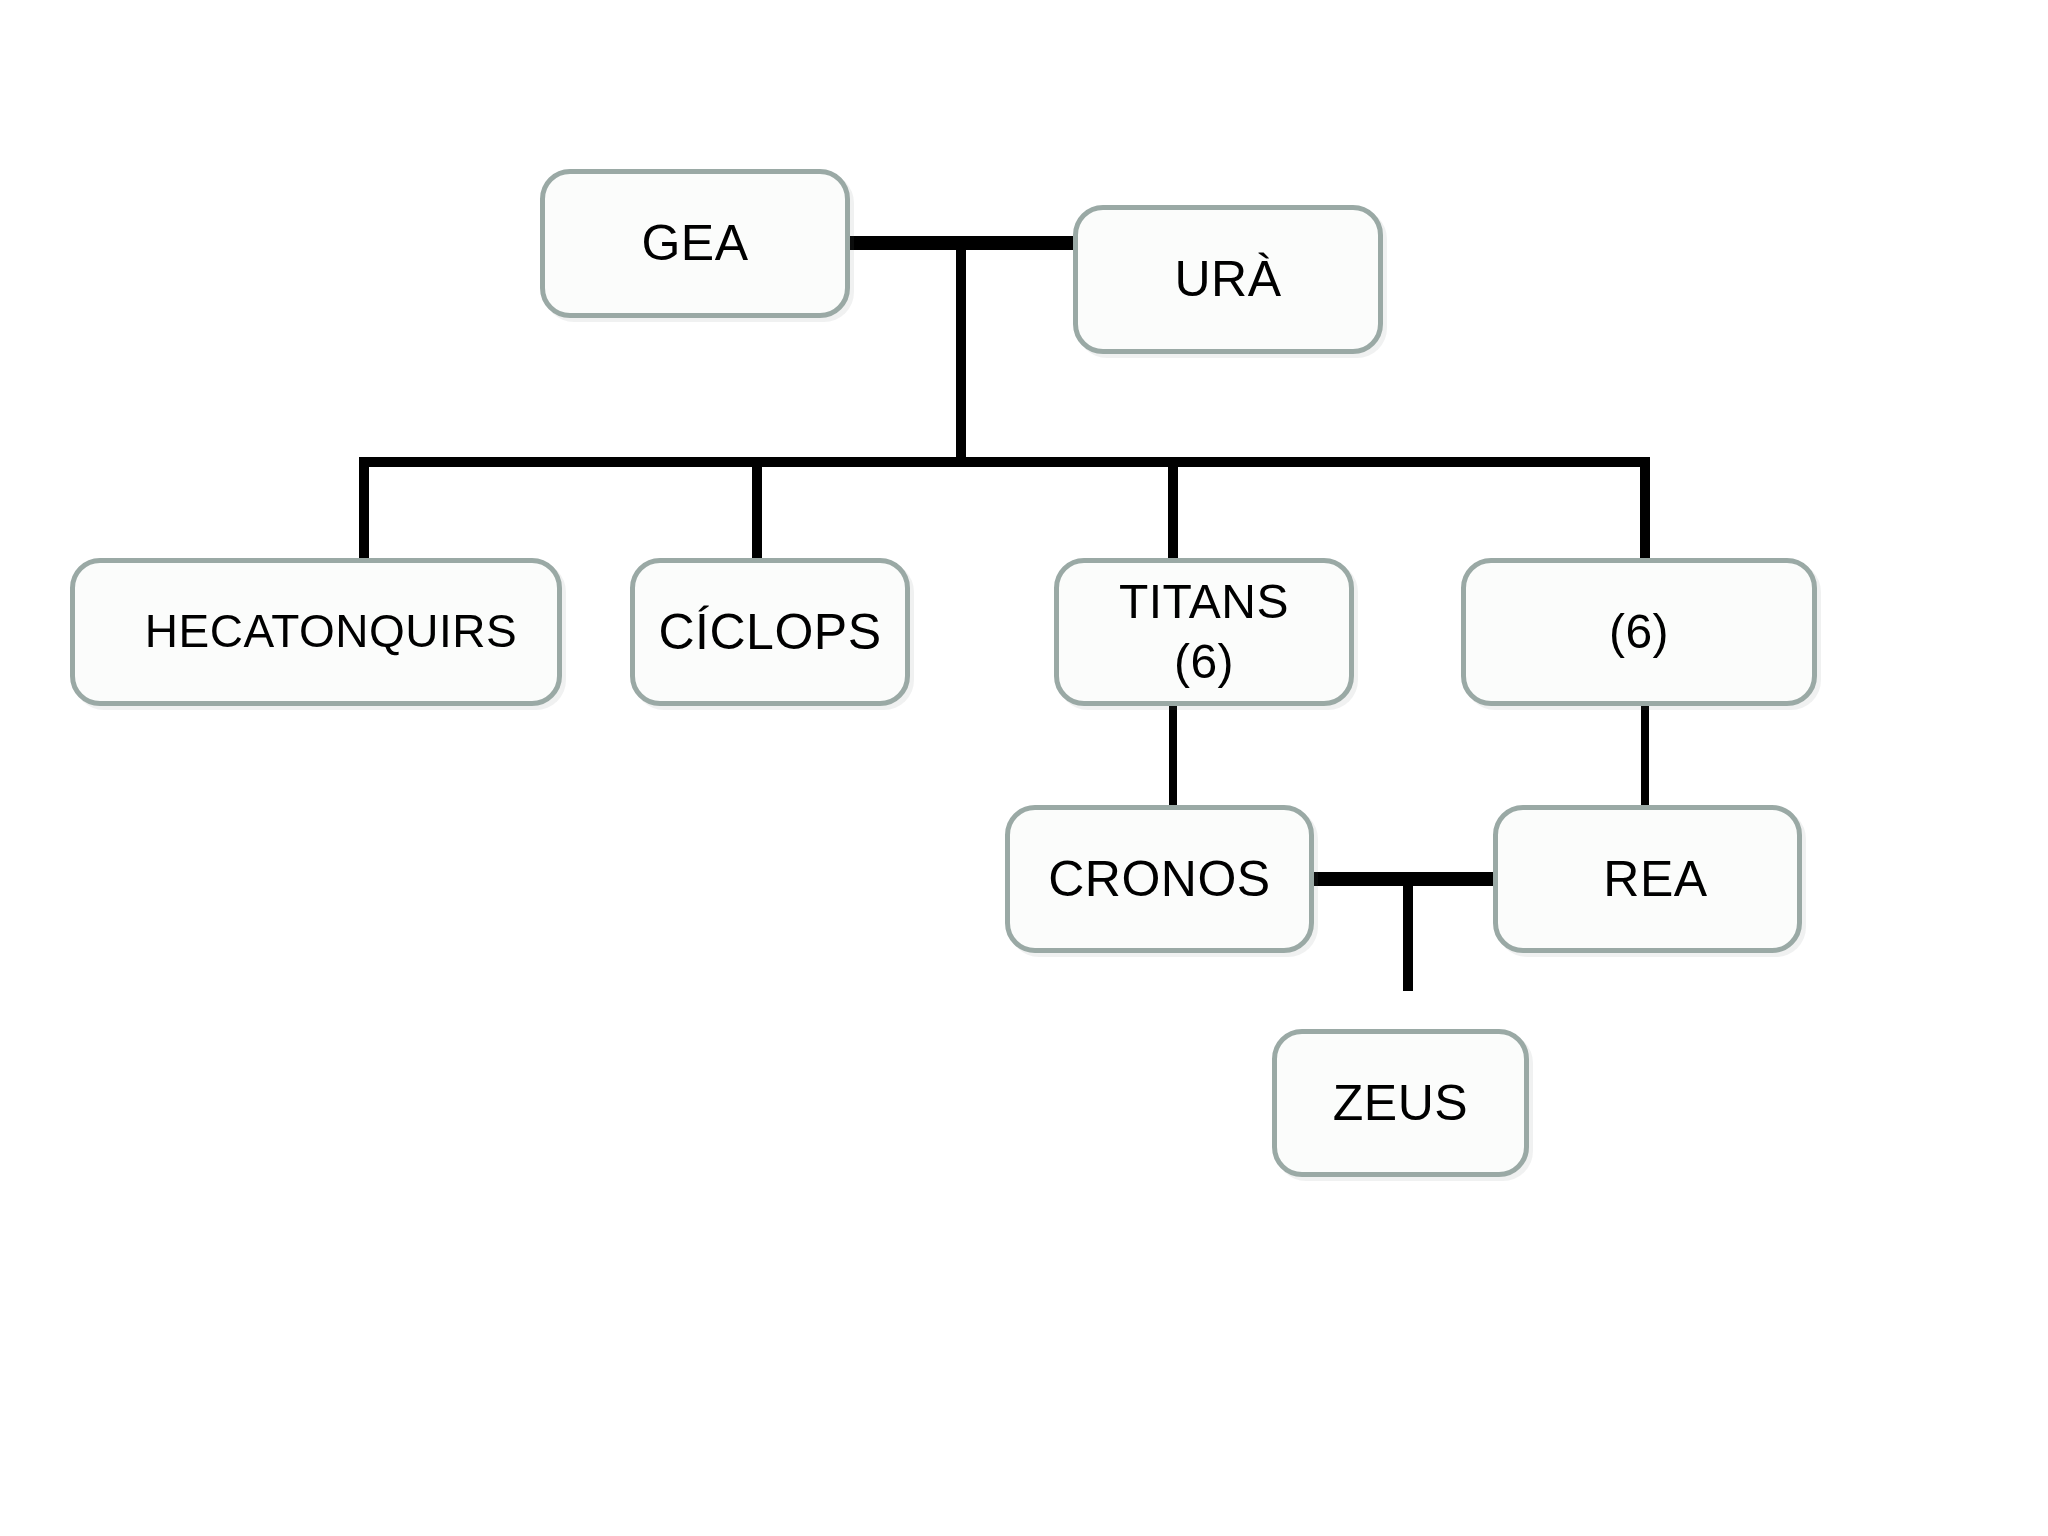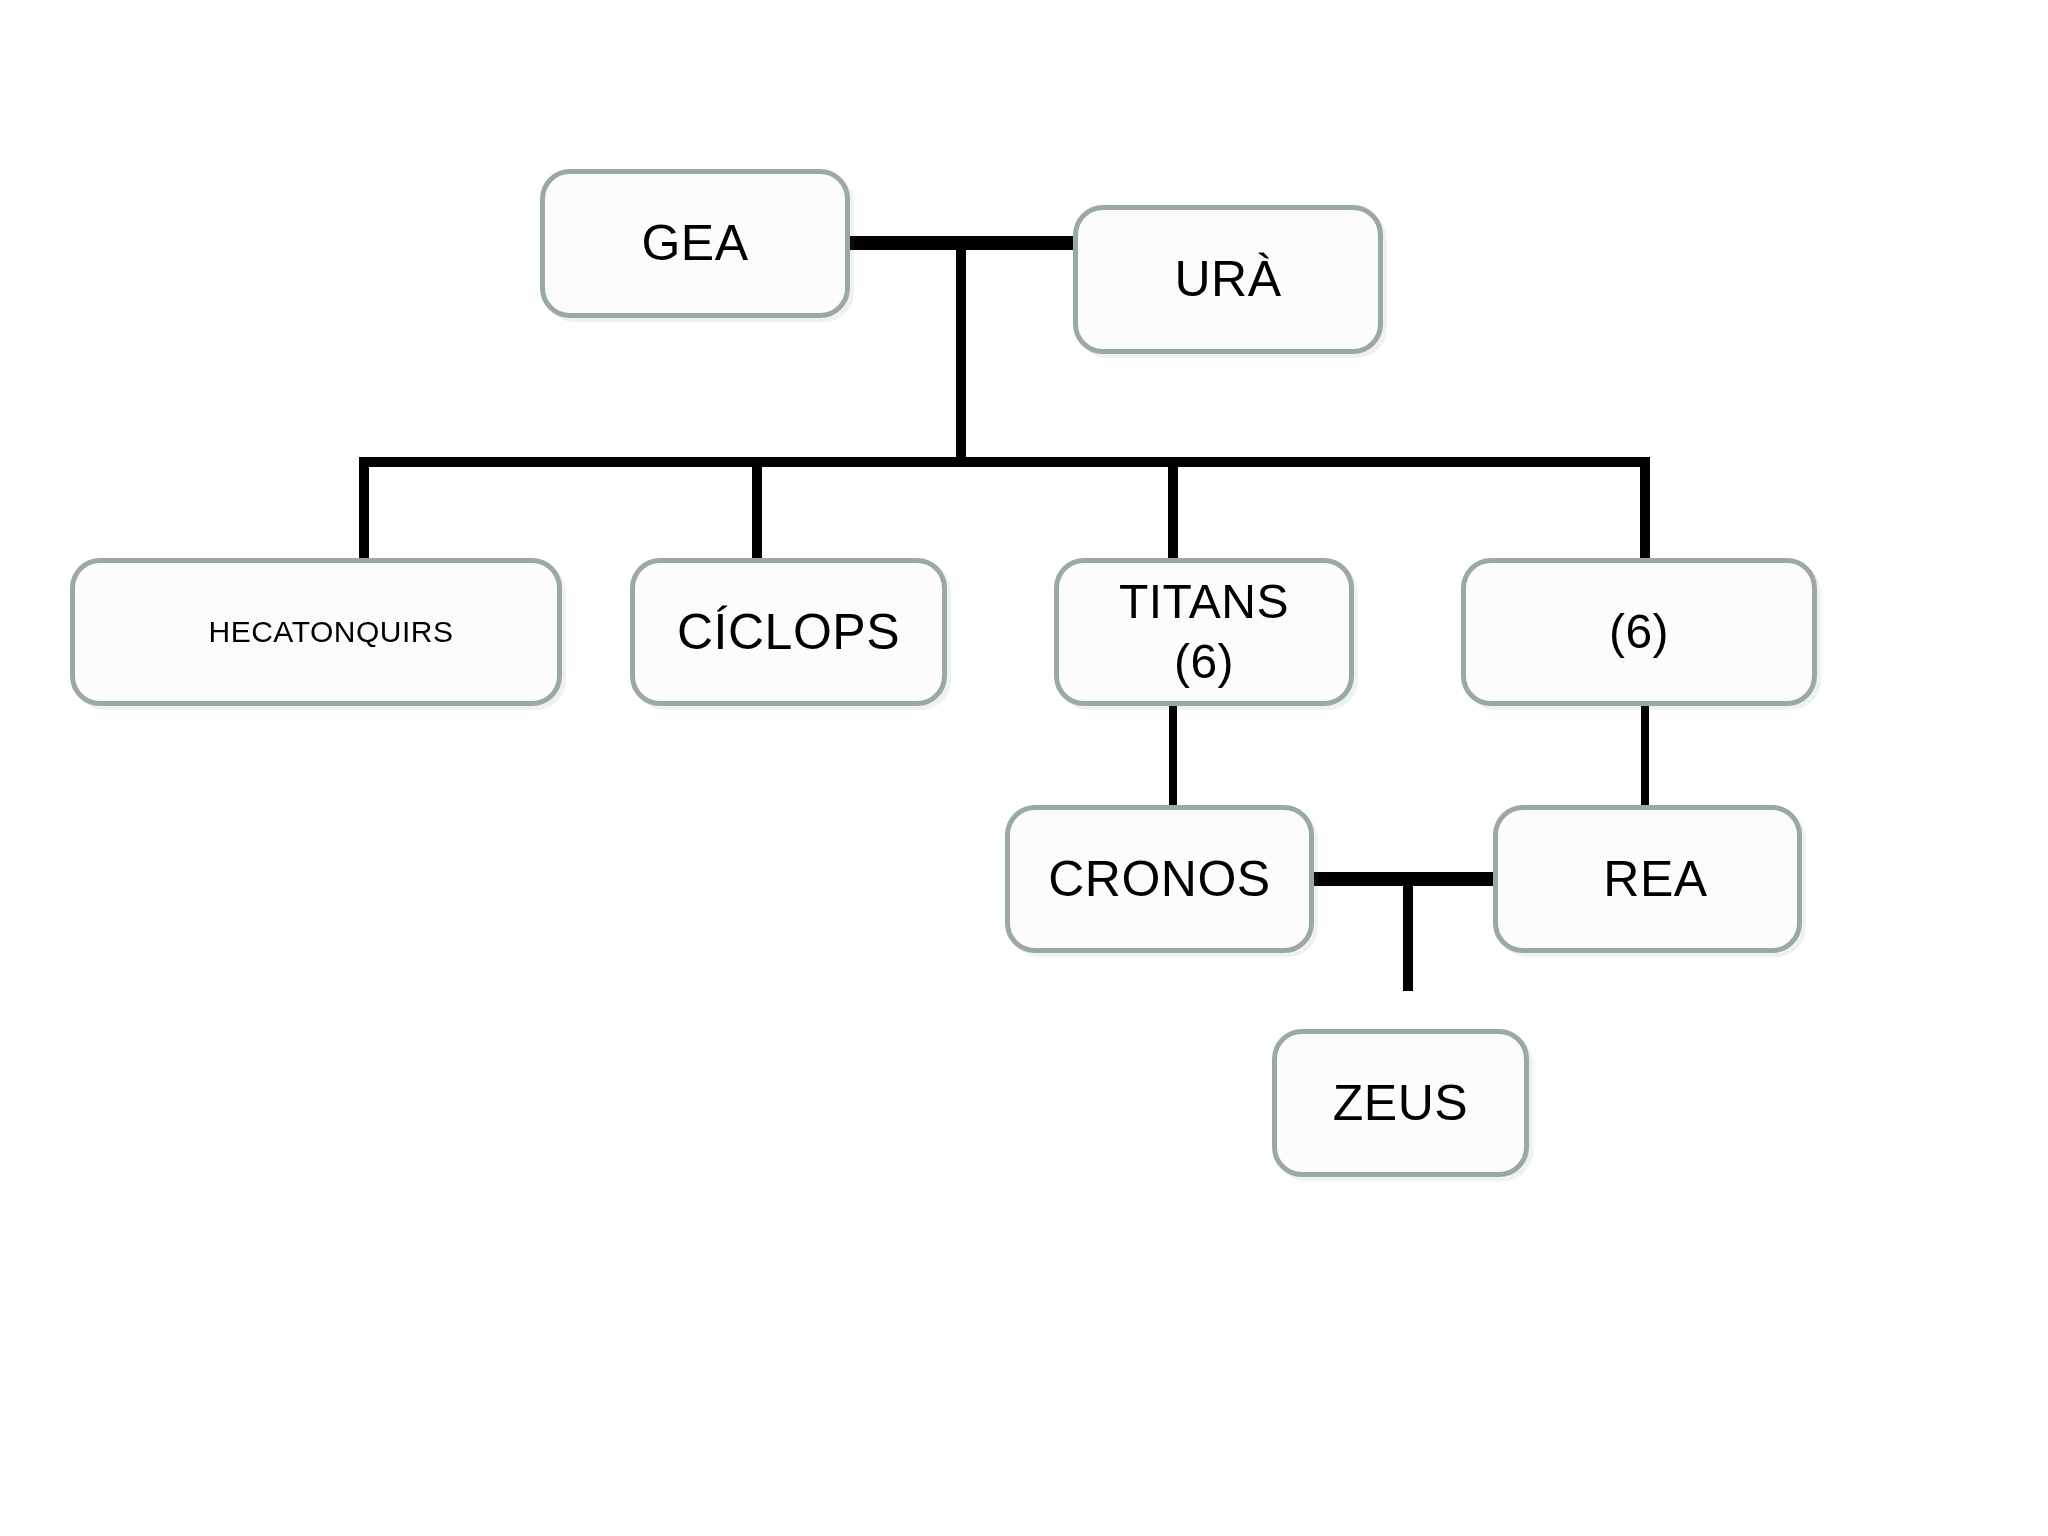--- a/index.html
+++ b/index.html
@@ -28,21 +28,21 @@
     flex-direction:column;
     align-items:center;
     justify-content:center;
     text-align:center;
     font-size:50px;
     line-height:1.25;
     letter-spacing:0.5px;
     box-shadow:4px 4px 0 rgba(110,120,118,0.10);
   }
   .node .lbl{white-space:nowrap;}
-  .node.small{font-size:30px;padding-left:30px;}
+  .node.small{font-size:46px;padding-left:30px;}
   .node.two{font-size:48px;}
   .edge{position:absolute;background:var(--line);}
 </style>
 </head>
 <body>
 
 <div class="canvas">
 
   <div class="edge" style="left:850px;  top:236px; width:223px;  height:14px;"></div>
   <div class="edge" style="left:956px;  top:243px; width:10px;   height:224px;"></div>
@@ -61,21 +61,21 @@
   </div>
 
   <div class="node" style="left:1073px; top:169px; width:310px; height:149px;margin-top:36px;">
     <span class="lbl">URÀ</span>
   </div>
 
   <div class="node small" style="left:70px; top:558px; width:492px; height:148px;">
     <span class="lbl">HECATONQUIRS</span>
   </div>
 
-  <div class="node" style="left:630px; top:558px; width:317px; height:148px;justify-content:center;">
+  <div class="node" style="left:630px; top:558px; width:280px; height:148px;justify-content:center;">
     <span class="lbl">CÍCLOPS</span>
   </div>
 
   <div class="node two" style="left:1014px; top:558px; width:300px; height:148px;margin-left:40px;">
     <span class="lbl">TITANS</span>
     <span class="lbl">(6)</span>
   </div>
 
   <div class="node two" style="left:1461px; top:558px; width:356px; height:148px;">
     <span class="lbl">(6)</span>

